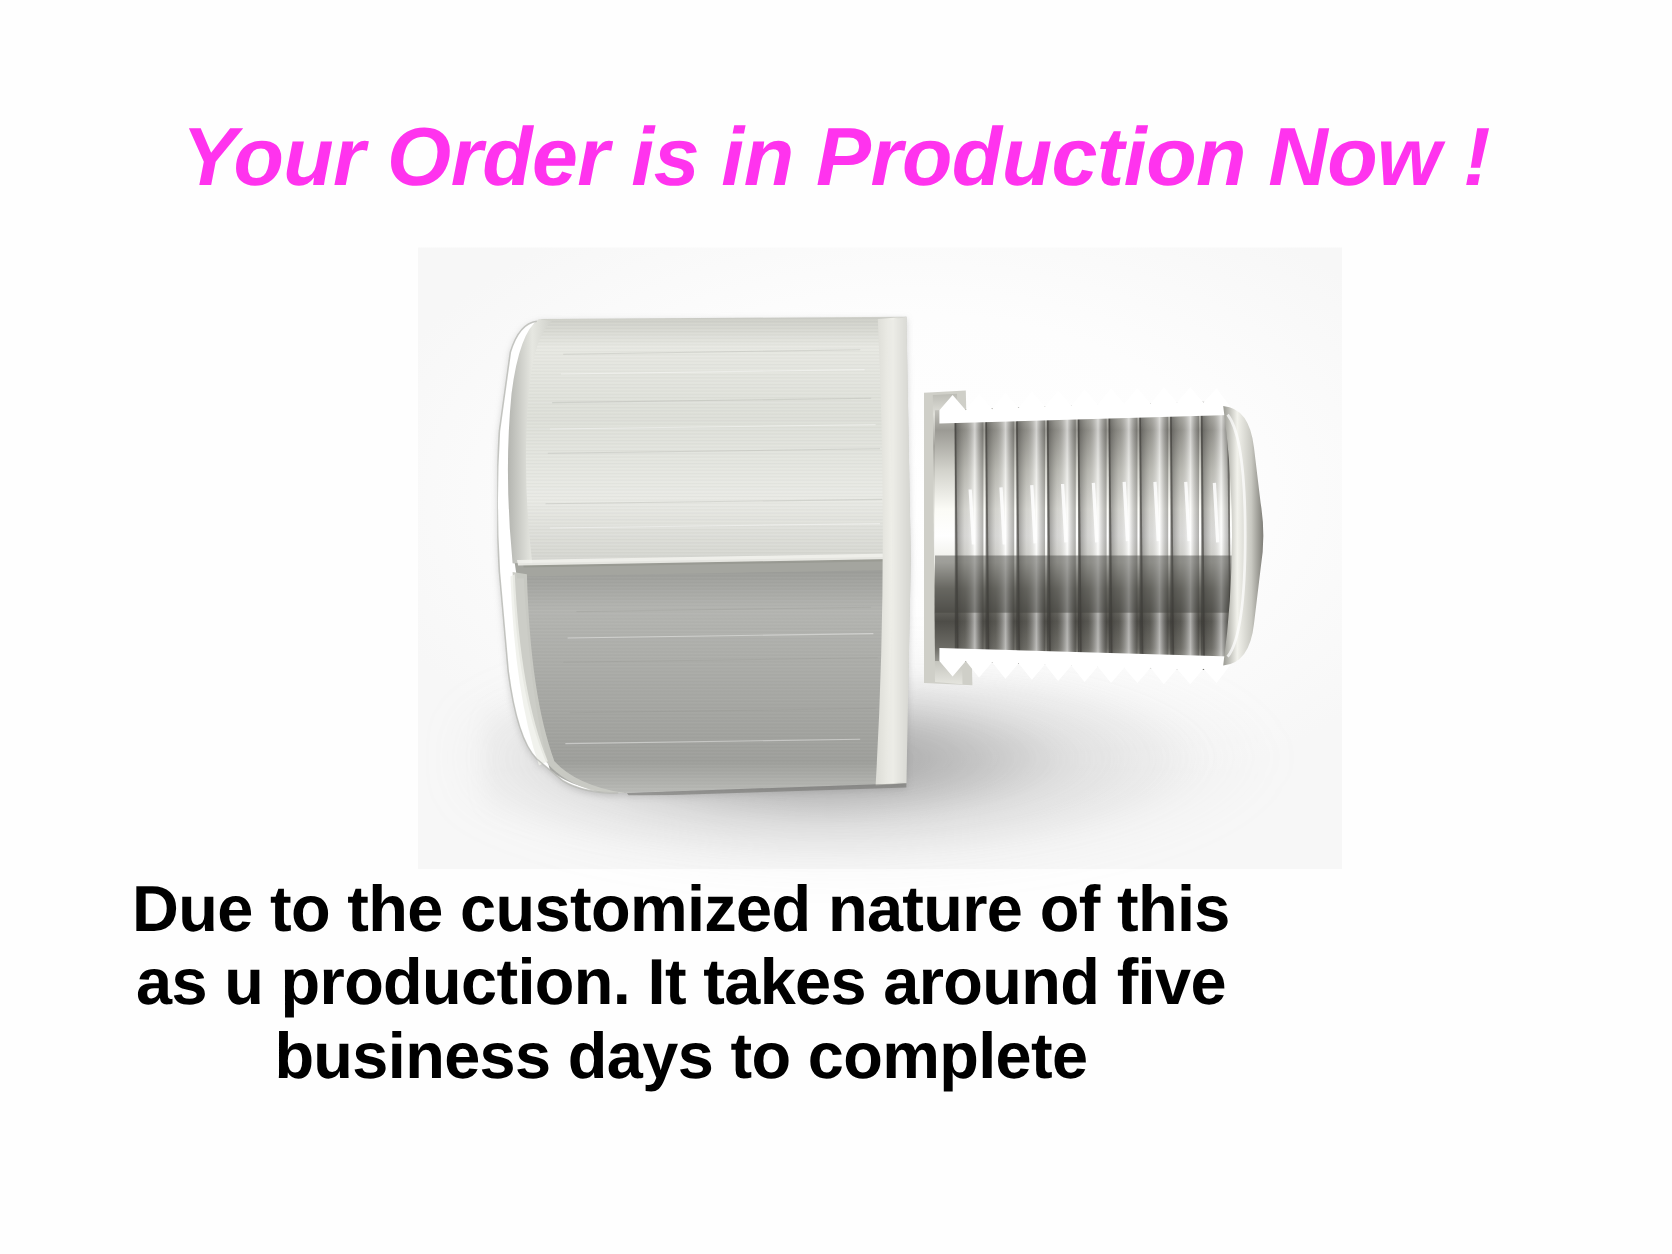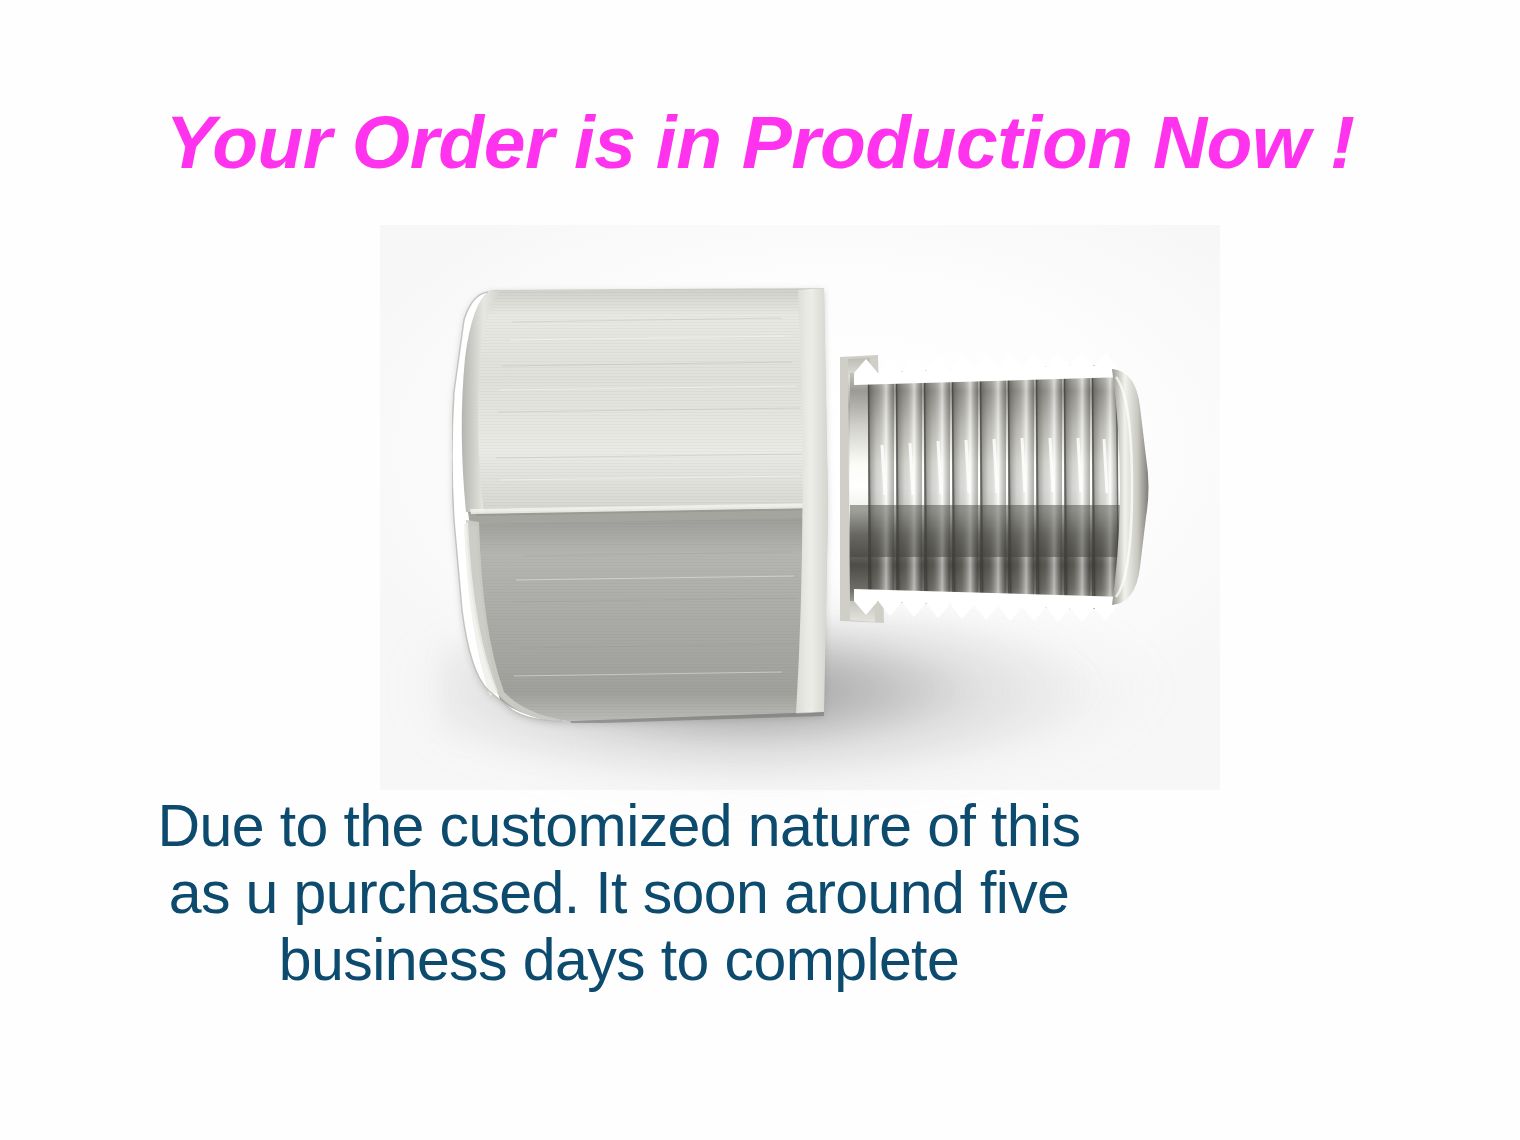--- a/index.html
+++ b/index.html
@@ -58,22 +58,22 @@
   .nipple{
     position:absolute;left:460px;top:112px;width:320px;height:300px;
   }
 
   
   .body-copy{
     position:absolute;left:0;top:793px;width:1238px;
     text-align:center;
     font-size:59px;
     line-height:67px;
-    font-weight:400;
-    color:#0c4a6e;
+    font-weight:700;
+    color:#000000;
     letter-spacing:-0.6px;
   }
   .body-copy .ln{display:block;white-space:nowrap;}
 </style>
 </head>
 <body>
 
 <div class="stage">
 
   <div class="headline">Your Order is in Production Now !</div>
@@ -267,17 +267,17 @@
 
       <path d="M 118 441 L 372 432 L 372 436 L 120 444 Z" fill="#6f706b" opacity="0.55"></path>
       <path d="M 36 12 Q 20 14 12 40 L 2 112 Q -2 175 2 240 L 10 330
                Q 18 392 36 410 L 60 430 Q 78 441 110 441" fill="none" stroke="#b7b8b3" stroke-width="1.4" opacity="0.8"></path>
     </svg>
 
   </div>
 
   <div class="body-copy">
     <span class="ln">Due to the customized nature of this</span>
-    <span class="ln">as u purchased. It soon around five</span>
+    <span class="ln">as u production. It takes around five</span>
     <span class="ln">business days to complete</span>
   </div>
 
 </div>
 
 </body></html>

